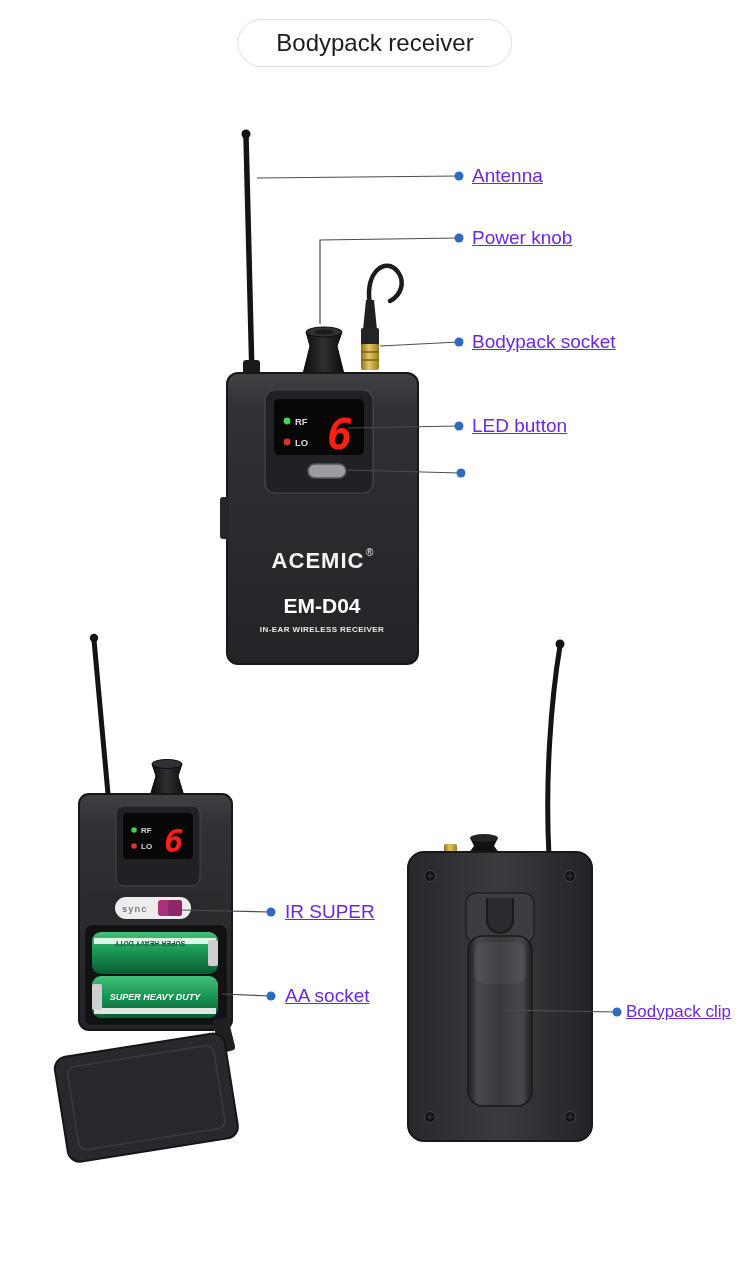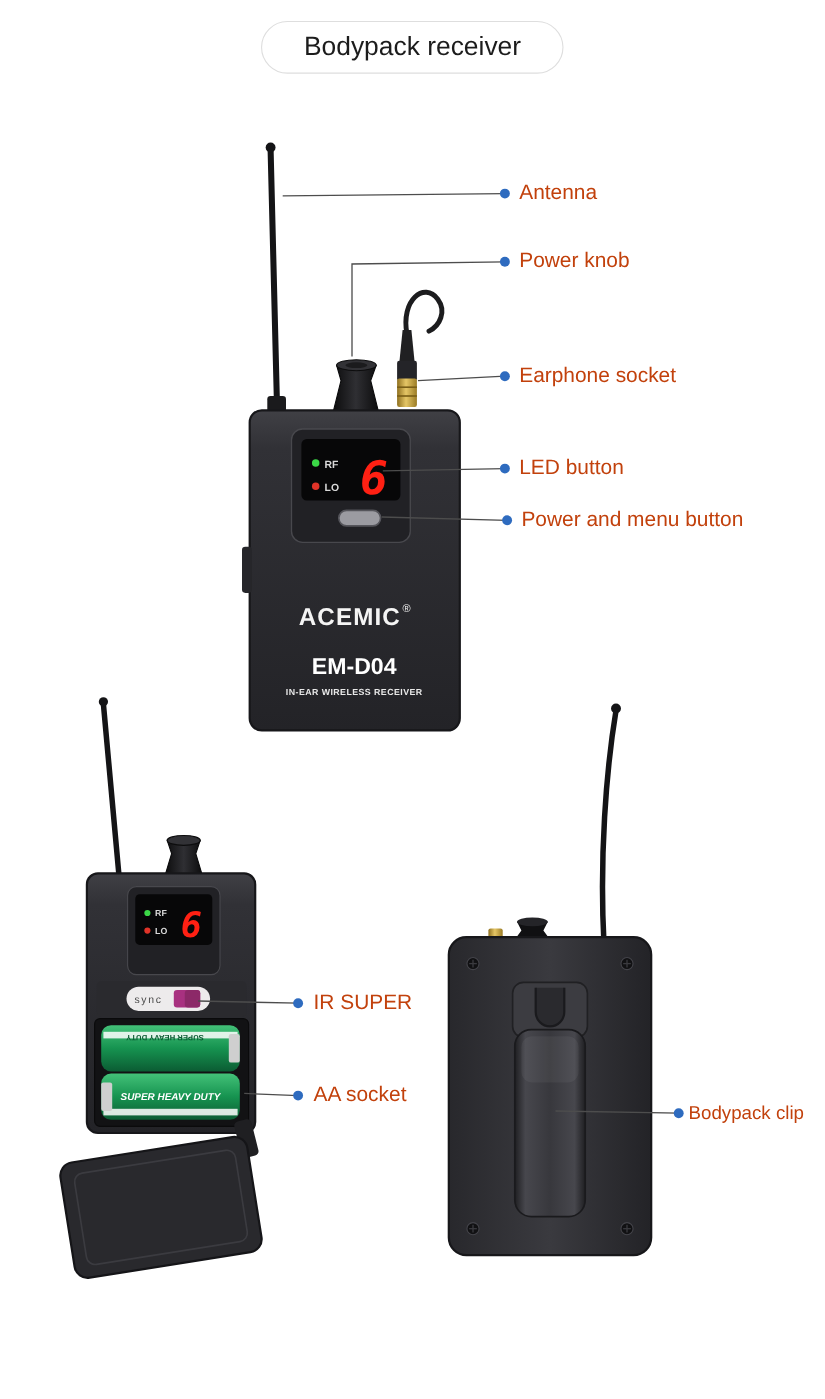--- a/index.html
+++ b/index.html
@@ -7,21 +7,21 @@
   body { font-family:"Liberation Sans", sans-serif; }
   .canvas { position:relative; width:750px; height:1192px; background:#ffffff; overflow:hidden; }
   .title-pill {
     position:absolute; top:19px; left:50%; transform:translateX(-50%);
     border:1.5px solid #dedede; border-radius:26px; background:#ffffff;
     padding:9px 38px; font-size:24px; font-weight:500; color:#1c1c1c; white-space:nowrap;
   }
   .art { position:absolute; left:0; top:0; width:750px; height:1272px;
     font-family:"Liberation Sans", sans-serif; }
   .label {
-    position:absolute; font-size:19px; line-height:22px; color:#c2410c; white-space:nowrap;
+    position:absolute; font-size:19px; line-height:22px; color:#6d28d9; white-space:nowrap;text-decoration:underline;
   }
   .label.small { font-size:17px; line-height:20px; }
   .divider {
     position:absolute; left:39px; top:1218px; width:672px; height:13px; background:#1a5fc8;
   }
 </style>
 </head>
 <body>
 
 <div class="canvas">
@@ -198,21 +198,20 @@
       <circle cx="459" cy="426" r="4.5"></circle>
       <circle cx="461" cy="473" r="4.5"></circle>
       <circle cx="271" cy="912" r="4.5"></circle>
       <circle cx="271" cy="996" r="4.5"></circle>
       <circle cx="617" cy="1012" r="4.5"></circle>
     </g>
   </svg>
 
   <div class="label" style="left:472px;top:165px">Antenna</div>
   <div class="label" style="left:472px;top:227px">Power knob</div>
-  <div class="label" style="left:472px;top:331px">Earphone socket</div>
+  <div class="label" style="left:472px;top:331px">Bodypack socket</div>
   <div class="label" style="left:472px;top:415px">LED button</div>
-  <div class="label" style="left:474px;top:462px">Power and menu button</div>
   <div class="label" style="left:285px;top:901px">IR SUPER</div>
   <div class="label" style="left:285px;top:985px">AA socket</div>
   <div class="label small" style="left:626px;top:1002px">Bodypack clip</div>
 
   <div class="divider"></div>
 </div>
 
 </body></html>

